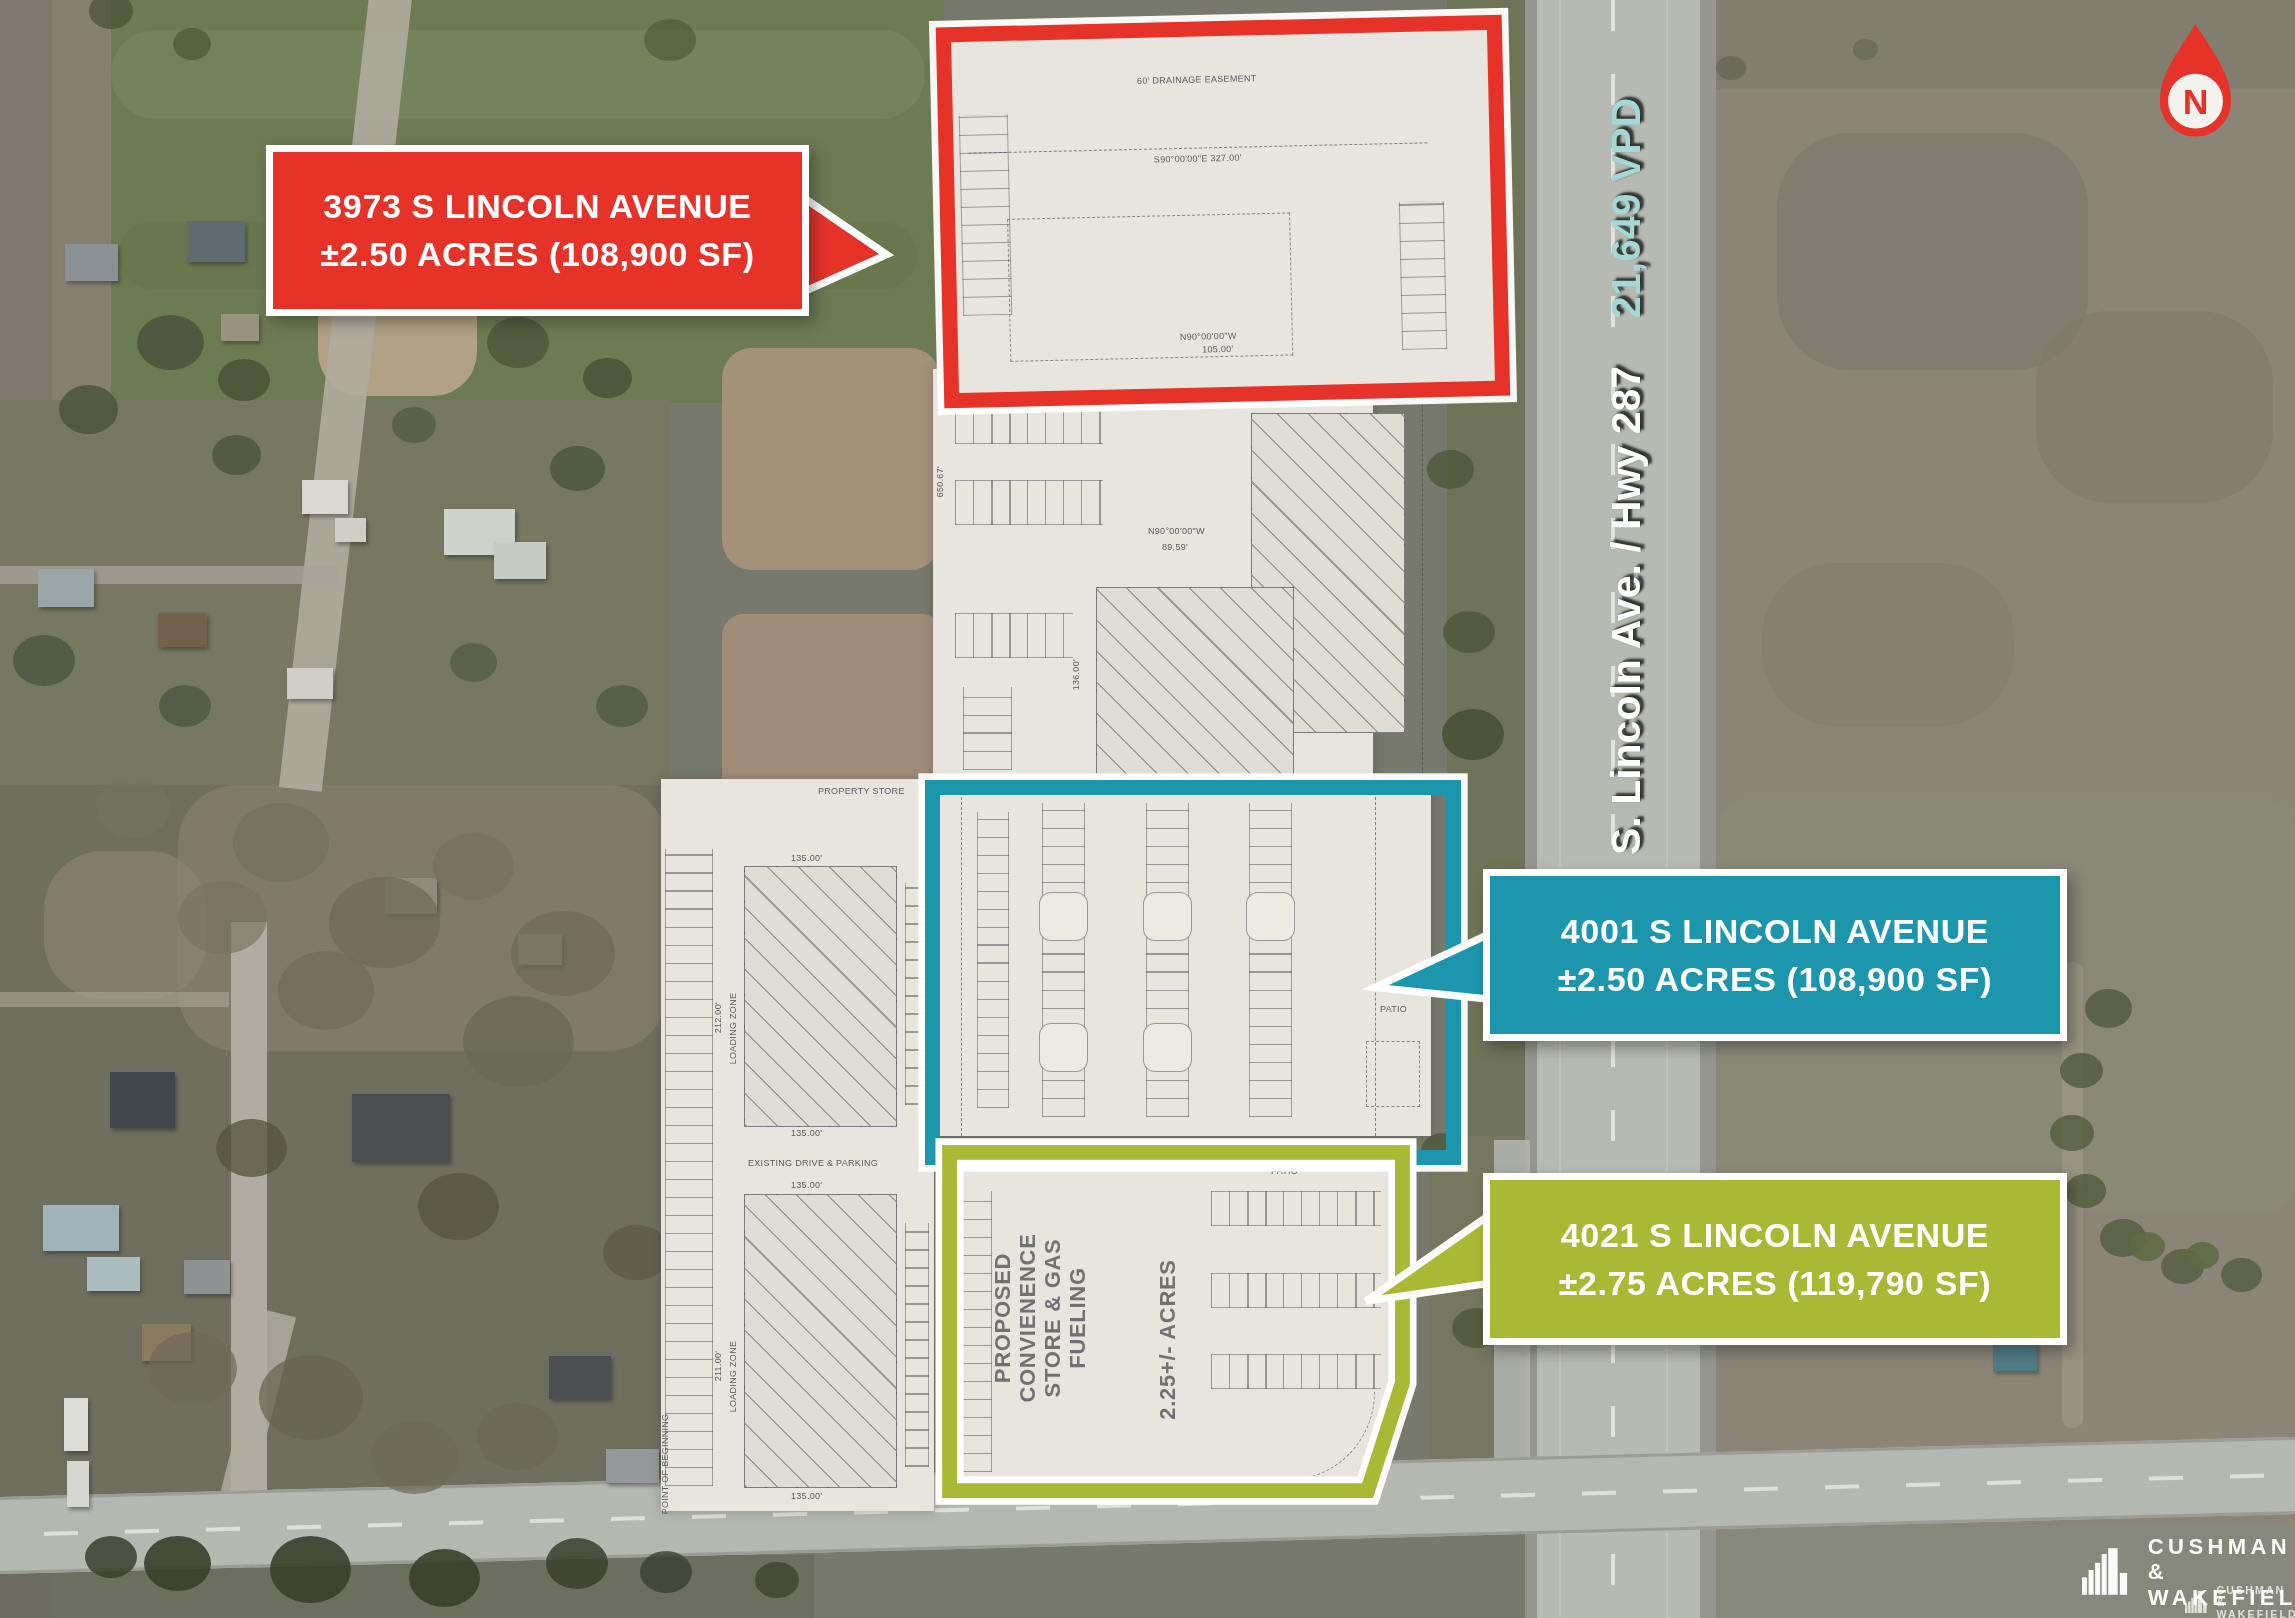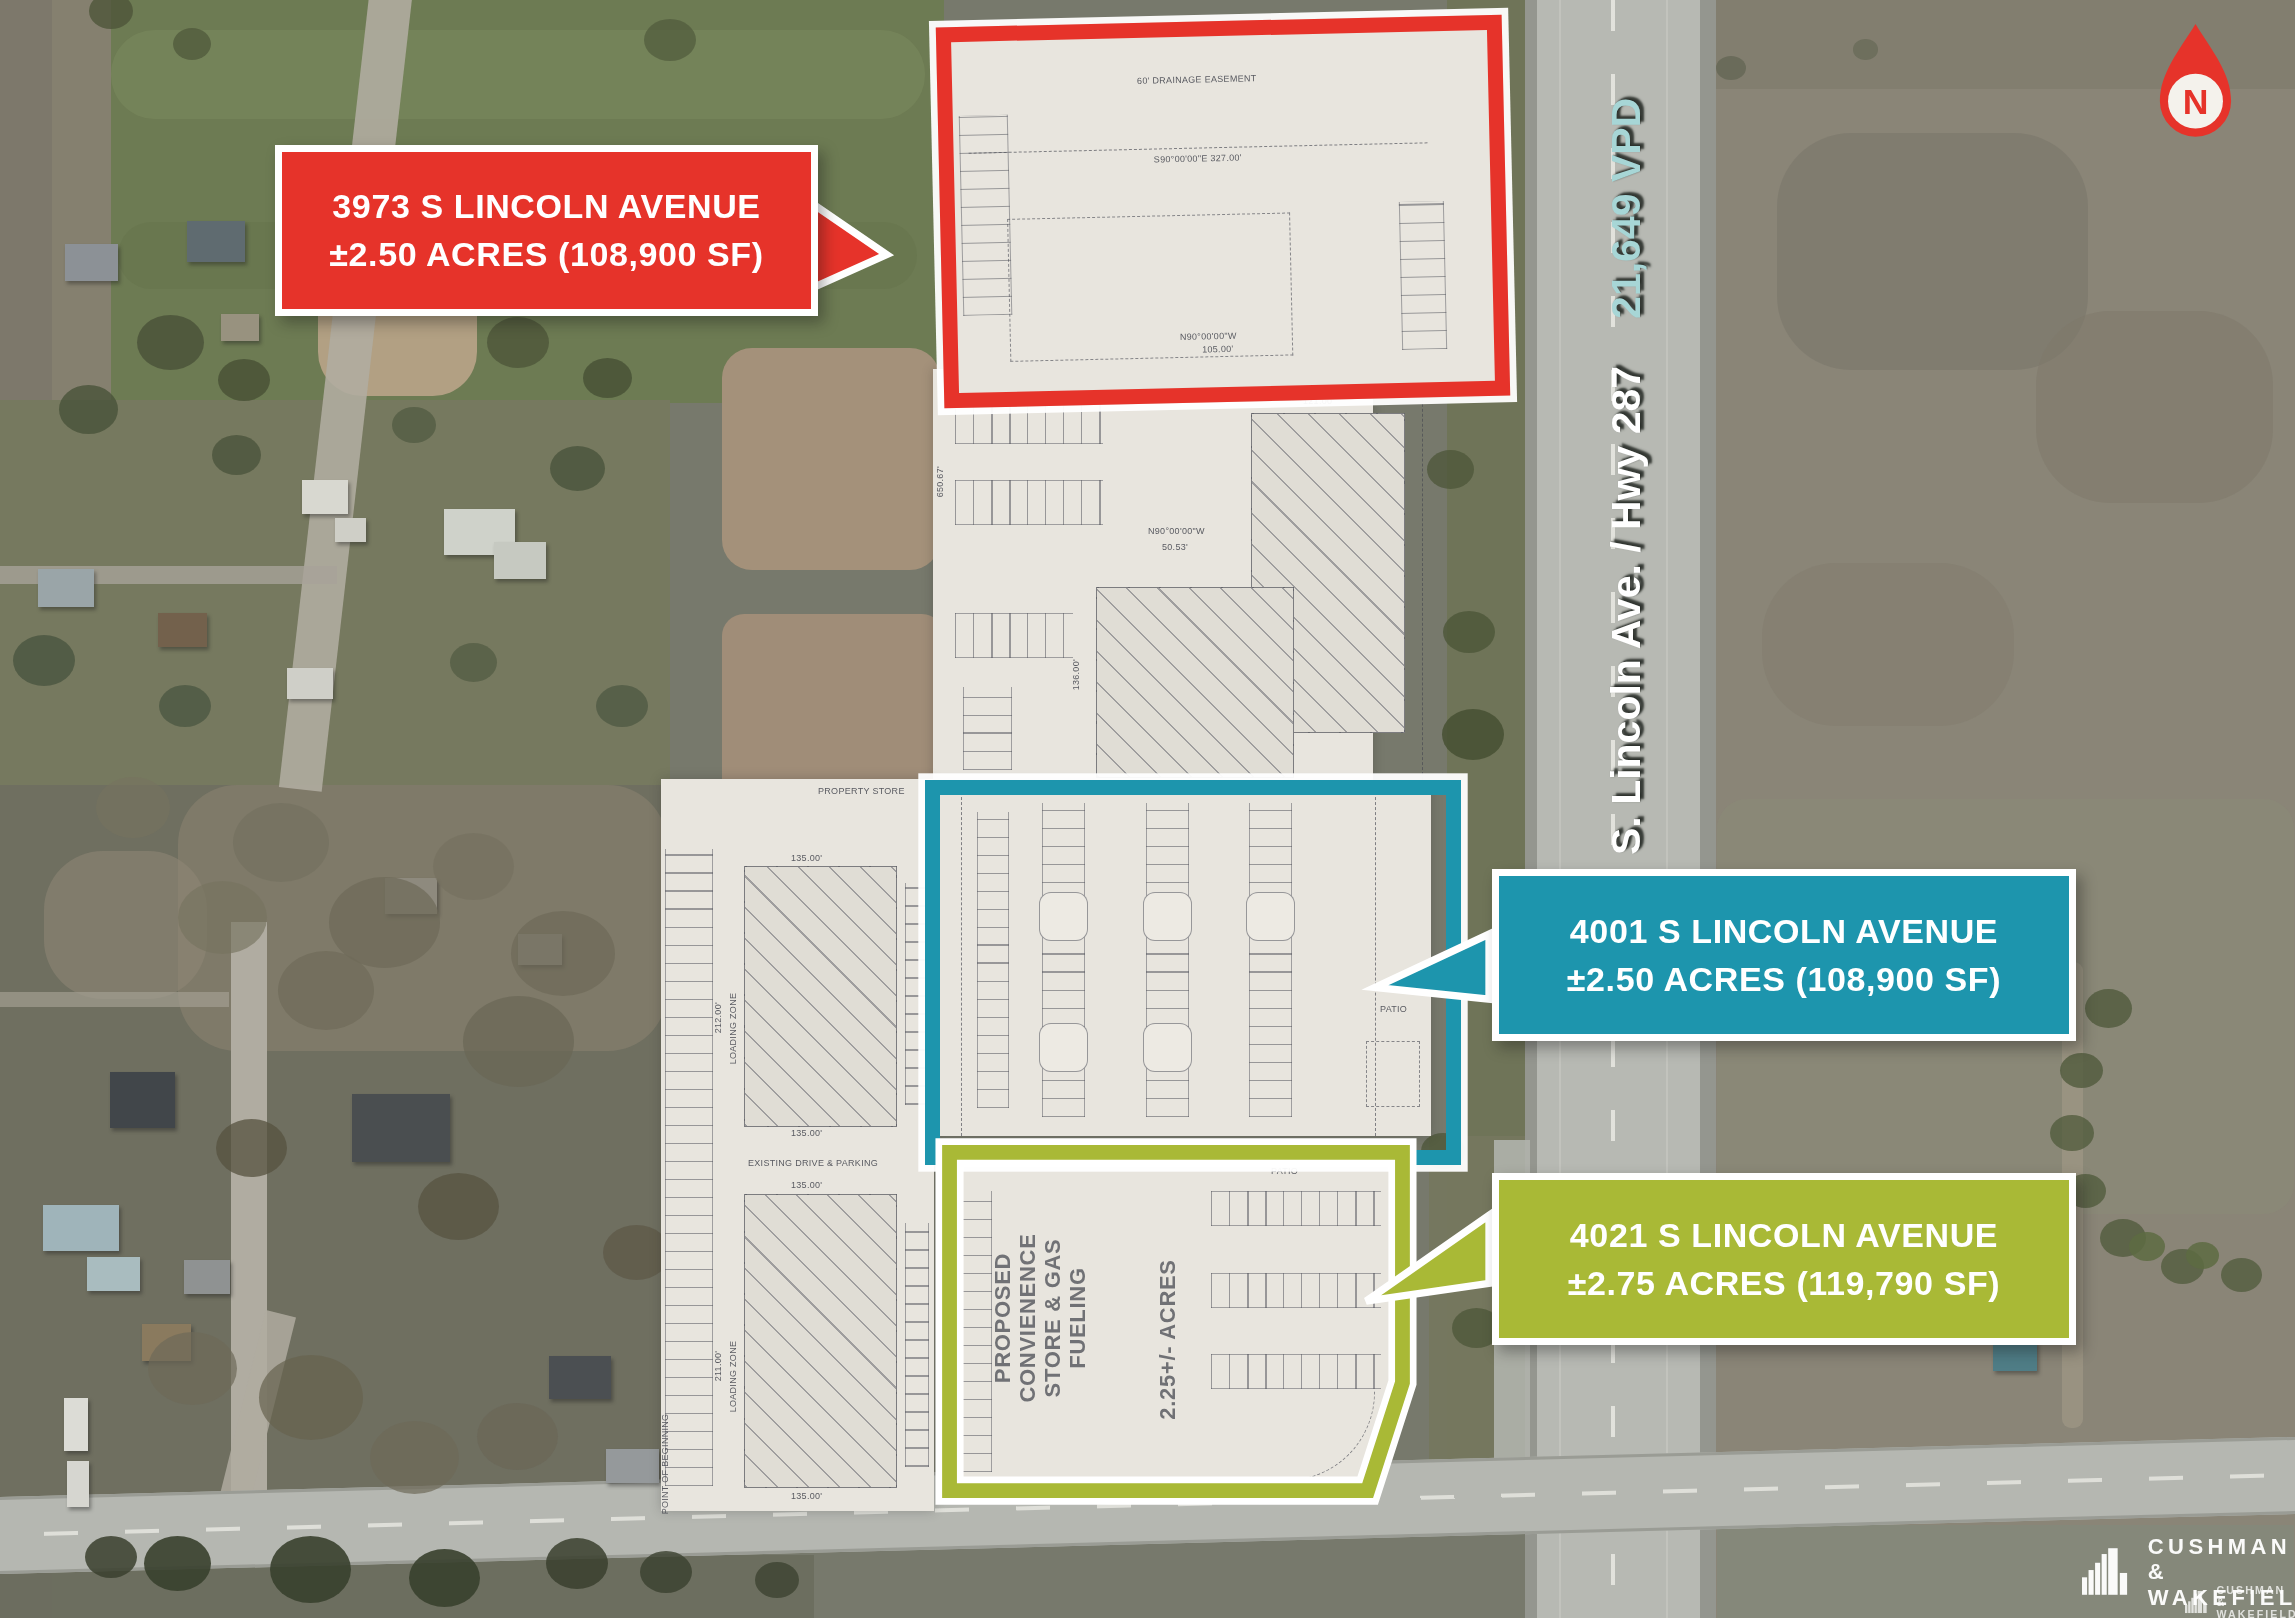--- a/index.html
+++ b/index.html
@@ -45,21 +45,21 @@
   .parcel{position:absolute;z-index:10;background:transparent;}
   .red-parcel{left:940px;top:21px;width:536px;height:351px;border:15px solid #e6332a;
       box-shadow:0 0 0 6.7px rgba(255,255,255,.95);transform:rotate(-1.3deg);}
   .teal-parcel{left:925px;top:780px;width:506px;height:355px;border:15px solid #1d95ad;
       box-shadow:0 0 0 6.7px rgba(255,255,255,.95);}
   #vector-overlay{position:absolute;left:0;top:0;z-index:11;pointer-events:none;}
   
   .callout{position:absolute;z-index:12;border:7.4px solid #fff;color:#fff;
      display:flex;flex-direction:column;justify-content:center;align-items:center;gap:9px;
      text-align:center;font-weight:bold;font-size:34px;letter-spacing:0.6px;
-     box-shadow:6px 7.4px 13.3px rgba(20,20,20,.35);margin-left:9px;}
+     box-shadow:6px 7.4px 13.3px rgba(20,20,20,.35);}
   .callout .l1,.callout .l2{white-space:nowrap;}
   .co-red{left:266px;top:145px;width:529px;height:157px;background:#e6332a;}
   .co-teal{left:1483px;top:869px;width:570px;height:158px;background:#1d95ad;}
   .co-green{left:1483px;top:1173px;width:570px;height:158px;background:#a9b936;}
   
   .rdlbl{position:absolute;z-index:13;font-weight:bold;color:#fff;
      text-shadow:3px 3.7px 2.2px rgba(30,35,30,.85),0.7px 0.7px 1.5px rgba(30,35,30,.6);white-space:nowrap;}
   .vpd{color:#a7d6d6;}
   #lbl-42nd{left:783px;top:1504px;font-size:46px;display:flex;gap:111px;}
   #lbl-lincoln{left:1586px;top:855px;width:829px;height:81px;transform-origin:0 0;
@@ -207,21 +207,21 @@
     <div class="pp comb-h" style="left:22px;top:30px;width:148px;height:43px;"></div>
     <div class="pp comb-h" style="left:22px;top:111px;width:148px;height:43px;"></div>
     <div class="pp comb-h" style="left:22px;top:244px;width:118px;height:43px;"></div>
     <div class="pp comb-v" style="left:30px;top:318px;width:47px;height:83px;"></div>
     <div class="pp hatch" style="left:318px;top:44px;width:152px;height:318px;"></div>
     <div class="pp hatch" style="left:163px;top:218px;width:196px;height:189px;"></div>
     <div class="pp dashline-v" style="left:489px;top:0;width:0;height:416px;"></div>
     <div class="ptx" style="left:341px;top:12px;">N90°00'00"W</div>
     <div class="ptx" style="left:370px;top:27px;">121.00'</div>
     <div class="ptx" style="left:215px;top:157px;">N90°00'00"W</div>
-    <div class="ptx" style="left:229px;top:173px;">50.53'</div>
+    <div class="ptx" style="left:229px;top:173px;">89.59'</div>
     <div class="ptx vt" style="left:148px;top:311px;width:59px;">136.00'</div>
     <div class="ptx vt" style="left:12px;top:118px;width:59px;">650.67'</div>
   </div>
 
   <div class="paper" style="left:661px;top:779px;width:273px;height:732px;">
     <div class="ptx" style="left:157px;top:7.4px;">PROPERTY STORE</div>
     <div class="pp comb-v" style="left:4.4px;top:70px;width:46px;height:637px;"></div>
     <div class="pp hatch" style="left:83px;top:87px;width:151px;height:259px;"></div>
     <div class="ptx" style="left:130px;top:74px;">135.00'</div>
     <div class="ptx" style="left:130px;top:349px;">135.00'</div>

